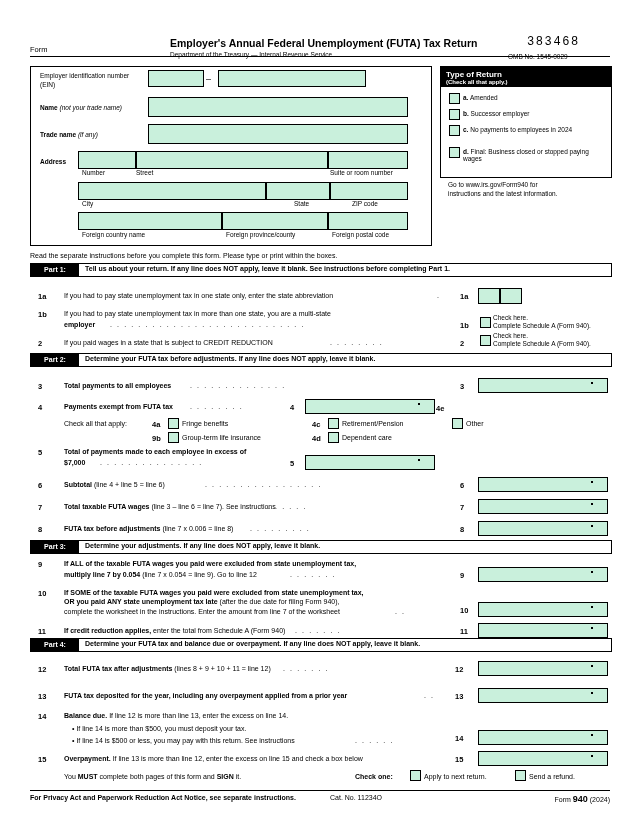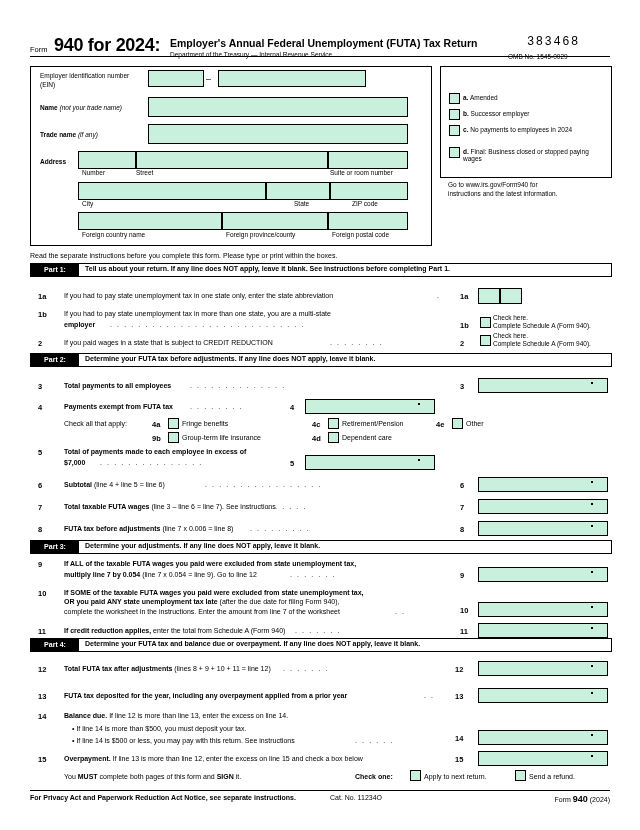--- a/index.html
+++ b/index.html
@@ -54,21 +54,20 @@
   .b{font-weight:bold;}
   .i{font-style:italic;}
 </style>
 </head>
 <body>
 
 <div class="page">
 
   <div class="hdr">
     <span class="formword">Form</span>
-    <span class="num940">940 for 2024:</span>
     <span class="title">Employer's Annual Federal Unemployment (FUTA) Tax Return</span>
     <span class="sub">Department of the Treasury — Internal Revenue Service</span>
     <span class="ein-no">383468</span>
     <span class="omb">OMB No. 1545-0029</span>
   </div>
   <div class="rule" style="left:30px;top:56px;width:580px;height:1px;"></div>
 
   <div class="outerbox" style="left:30px;top:66px;width:400px;height:178px;"></div>
 
   <span class="lbl" style="left:40px;top:72px;">Employer identification number</span>
@@ -99,20 +98,24 @@
   <span class="lbl" style="left:352px;top:200px;">ZIP code</span>
 
   <div class="fld" style="left:78px;top:212px;width:142px;height:16px;"></div>
   <div class="fld" style="left:222px;top:212px;width:104px;height:16px;"></div>
   <div class="fld" style="left:328px;top:212px;width:78px;height:16px;"></div>
   <span class="lbl" style="left:82px;top:231px;">Foreign country name</span>
   <span class="lbl" style="left:226px;top:231px;">Foreign province/county</span>
   <span class="lbl" style="left:332px;top:231px;">Foreign postal code</span>
 
   <div class="tor">
+    <div class="tor-hd">
+      <span class="t1">Type of Return</span>
+      <span class="t2">(Check all that apply.)</span>
+    </div>
     <div class="chk" style="left:8px;top:26px;"></div>
     <span class="tor-item" style="left:22px;top:27px;"><span class="b">a.</span> <span>Amended</span></span>
 
     <div class="chk" style="left:8px;top:42px;"></div>
     <span class="tor-item" style="left:22px;top:43px;"><span class="b">b.</span> <span>Successor employer</span></span>
 
     <div class="chk" style="left:8px;top:58px;"></div>
     <span class="tor-item" style="left:22px;top:59px;width:136px;"><span class="b">c.</span> <span>No payments to employees in 2024</span></span>
 
     <div class="chk" style="left:8px;top:80px;"></div>
@@ -175,21 +178,21 @@
 
   <span class="line" style="left:64px;top:420px;">Check all that apply:</span>
   <span class="lnum" style="left:152px;top:420px;">4a</span>
   <div class="chk" style="left:168px;top:418px;"></div>
   <span class="line" style="left:182px;top:420px;">Fringe benefits</span>
 
   <span class="lnum" style="left:312px;top:420px;">4c</span>
   <div class="chk" style="left:328px;top:418px;"></div>
   <span class="line" style="left:342px;top:420px;">Retirement/Pension</span>
 
-  <span class="lnum" style="left:436px;top:420px;">4e</span>
+  <span class="lnum" style="left:436px;top:404px;">4e</span>
   <div class="chk" style="left:452px;top:418px;"></div>
   <span class="line" style="left:466px;top:420px;">Other</span>
 
   <span class="lnum" style="left:152px;top:434px;">9b</span>
   <div class="chk" style="left:168px;top:432px;"></div>
   <span class="line" style="left:182px;top:434px;">Group-term life insurance</span>
 
   <span class="lnum" style="left:312px;top:434px;">4d</span>
   <div class="chk" style="left:328px;top:432px;"></div>
   <span class="line" style="left:342px;top:434px;">Dependent care</span>

